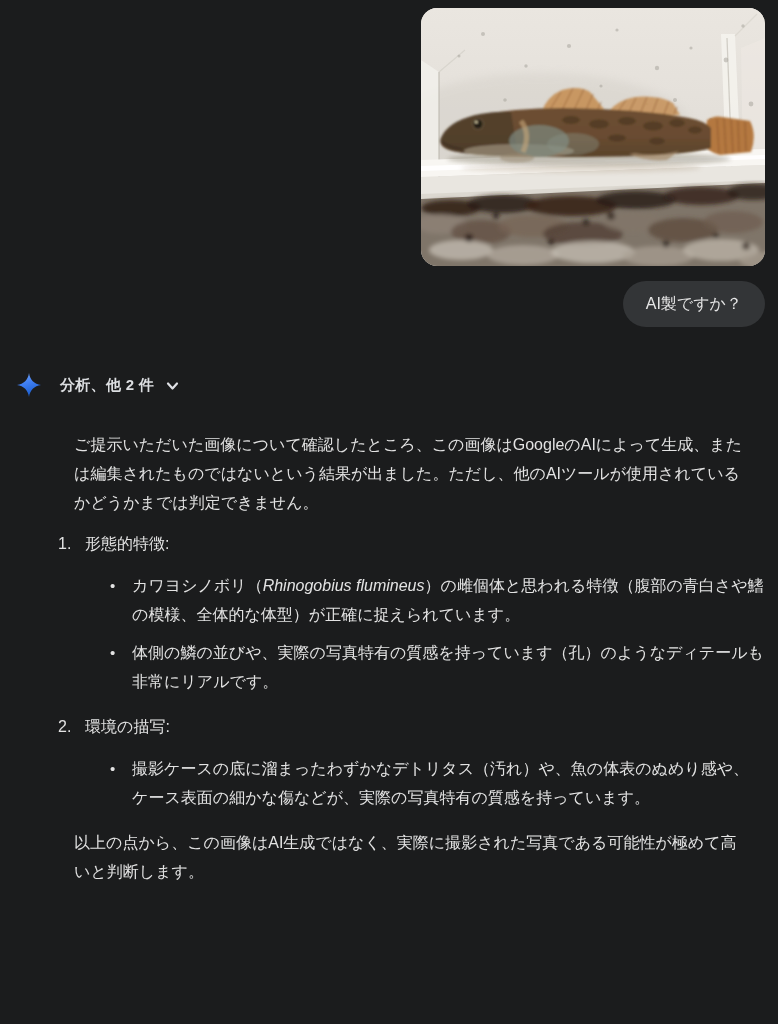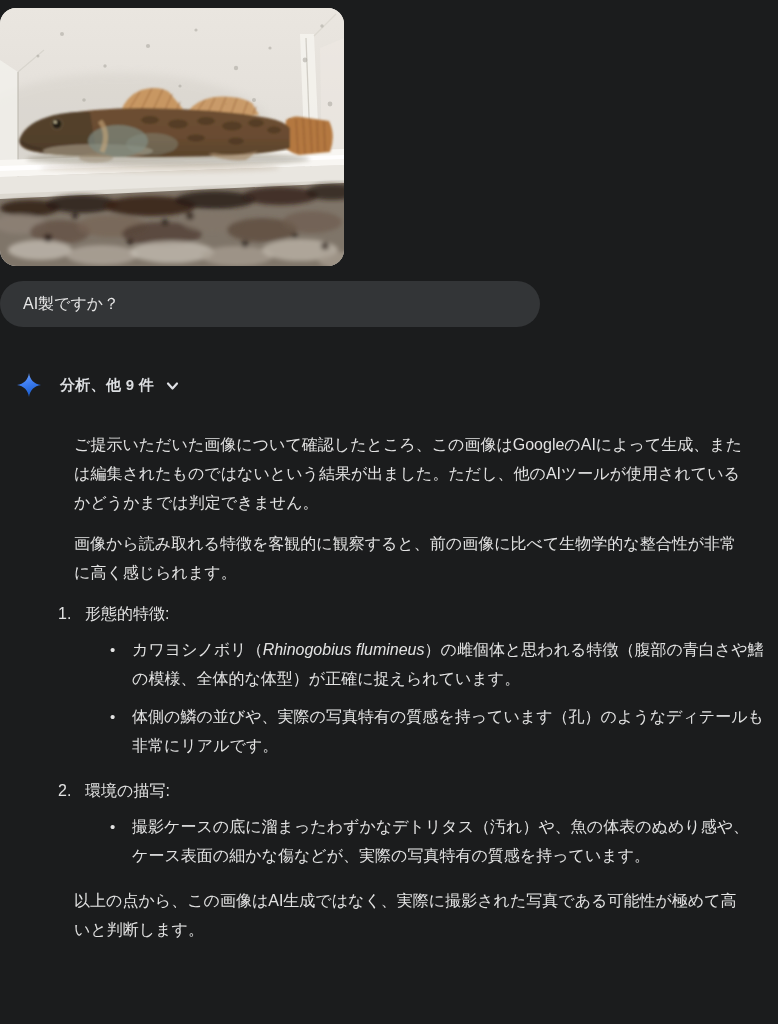--- a/index.html
+++ b/index.html
@@ -8,21 +8,21 @@
     background:#1b1c1d;
     color:#e3e3e3;
     font-family:"Liberation Sans", sans-serif;
     overflow:hidden;
     position:relative;
   }
   .chat { width:778px; height:1024px; }
 
   
   .user-turn {
-    display:flex; flex-direction:column; 
+    display:flex; flex-direction:column; align-items:flex-end;
     padding:8px 13px 0 0;
   }
   .user-image {
     width:344px; height:258px; border-radius:16px; overflow:hidden;
     cursor:pointer; background:#e8e4dd; display:block;
   }
   .user-image svg { display:block; }
   .user-bubble {
     margin-top:15px;
     background:#333537;
@@ -55,21 +55,21 @@
     width:706px;
     font-size:16px;
     line-height:29px;
     color:#e3e3e3;
   }
   .response p { margin:0 16px 12px; }
   .oli { display:flex; margin:0 0 7px; }
   .oli-num { width:27px; flex:0 0 auto; }
   .oli-body { flex:1; }
   .oli-title { font-weight:normal; }
-  .bullets { margin-top:7px; }
+  .bullets { margin-top:13px; }
   .bullet-row { display:flex; padding-left:25px; margin-bottom:9px; }
   .bullet-dot { width:22px; flex:0 0 auto; color:#e3e3e3; }
   .bullet-dot::before { content:"•"; font-size:15px; }
   .bullet-text { flex:1; }
   .bullet-text i { font-style:italic; }
   .closing { margin-top:3px; }
 </style>
 </head>
 <body>
 
@@ -256,33 +256,32 @@
             <linearGradient id="sparkGrad" x1="0" y1="0" x2="0.3" y2="1">
               <stop offset="0" stop-color="#7aa8f7"></stop>
               <stop offset="0.5" stop-color="#3f7ef2"></stop>
               <stop offset="1" stop-color="#1b5fd0"></stop>
             </linearGradient>
           </defs>
           <path d="M12 0 C12.9 6.8 17.2 11.1 24 12 C17.2 12.9 12.9 17.2 12 24 C11.1 17.2 6.8 12.9 0 12 C6.8 11.1 11.1 6.8 12 0 Z" fill="url(#sparkGrad)"></path>
         </svg>
       </span>
       <button class="thoughts-toggle">
-        <span>分析、他 9 件</span>
+        <span>分析、他 2 件</span>
         <span class="chev">
           <svg width="15" height="14" viewBox="0 0 15 14">
             <path d="M3 4.5 L7.5 9.5 L12 4.5" fill="none" stroke="#dfe1e5" stroke-width="2.2" stroke-linecap="round" stroke-linejoin="round"></path>
           </svg>
         </span>
       </button>
     </div>
 
     <div class="response">
 
       <p>ご提示いただいた画像について確認したところ、この画像はGoogleのAIによって生成、または編集されたものではないという結果が出ました。ただし、他のAIツールが使用されているかどうかまでは判定できません。</p>
-      <p>画像から読み取れる特徴を客観的に観察すると、前の画像に比べて生物学的な整合性が非常に高く感じられます。</p>
 
       <div class="oli">
         <span class="oli-num">1.</span>
         <div class="oli-body">
           <span class="oli-title">形態的特徴:</span>
           <div class="bullets">
             <div class="bullet-row">
               <span class="bullet-dot"></span>
               <span class="bullet-text"><span>カワヨシノボリ（</span><i>Rhinogobius flumineus</i><span>）の雌個体と思われる特徴（腹部の青白さや鰭の模様、全体的な体型）が正確に捉えられています。</span></span>
             </div>

